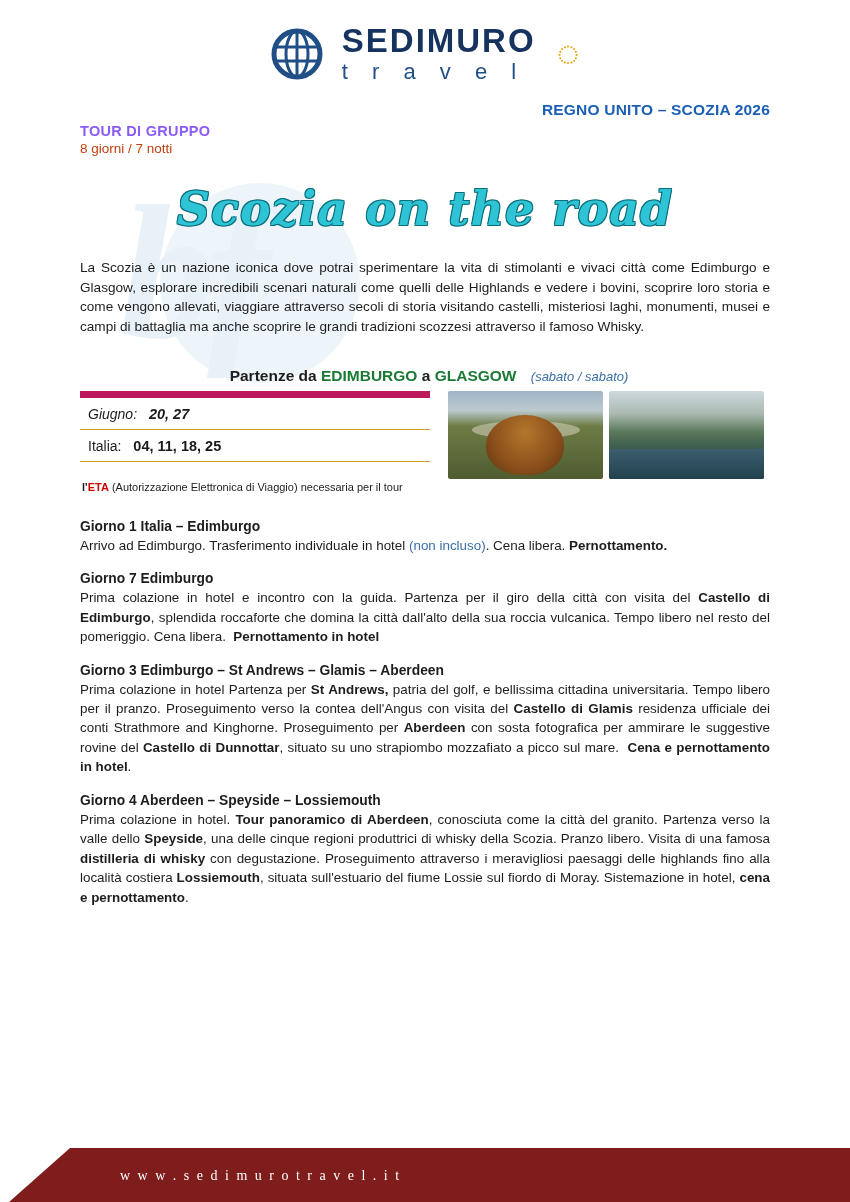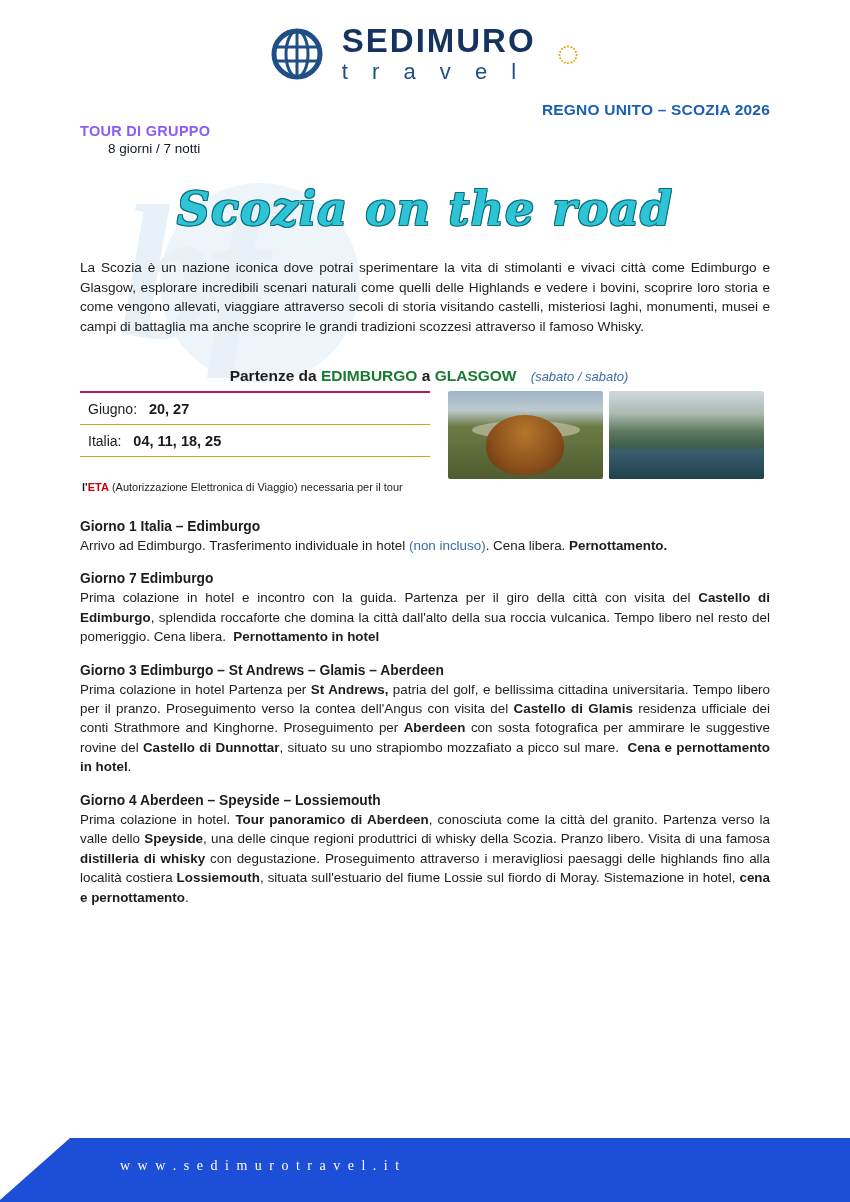--- a/index.html
+++ b/index.html
@@ -88,23 +88,22 @@
   }
   .tour-type {
     margin-top: 4px;
     font-size: 14.5px;
     font-weight: bold;
     color: #8b5cf6;
     letter-spacing: 0.3px;
   }
   .tour-days {
     font-size: 13.5px;
-    color: #0f172a;
+    color: #c2410c;
     margin-top: 2px;
-    margin-left: 28px;
   }
 
   .big-title {
     margin-top: 26px;
     text-align: center;
     font-family: "DejaVu Serif", serif;
     font-style: italic;
     font-weight: bold;
     font-size: 46px;
     color: #2ec4d6;
@@ -142,21 +141,21 @@
     font-size: 13px;
     margin-left: 10px;
   }
   .dep-body { display: flex; margin-top: 6px; }
   .dep-left { width: 350px; }
   .dep-row {
     border-bottom: 1px solid #c9a227;
     padding: 8px 8px 7px 8px;
     font-size: 14px;
   }
-  .dep-row:first-child { border-top: 2px solid #be185d; }
+  .dep-row:first-child { border-top: 7px solid #be185d; font-style: italic; }
   .dep-row .month { color: #1d1d1d; }
   .dep-row .dates { font-weight: bold; font-size: 14.5px; margin-left: 8px; }
   .dep-right { margin-left: 18px; display: flex; gap: 6px; }
   .photo { width: 155px; height: 88px; border-radius: 2px; position: relative; overflow: hidden; }
   .photo.cow {
     background:
       linear-gradient(to bottom, #9fb5c8 0%, #bcc9cf 22%, #6d7c45 40%, #4e5c30 100%);
   }
   .photo.cow::after {
     content:"";
@@ -204,22 +203,22 @@
     text-align: justify;
     color: #1d1d1d;
   }
   .day-body b { font-weight: bold; }
   .blue { color: #3a6ea5; }
 
   
   .footer {
     position: absolute;
     left: 0; bottom: 0;
-    width: 850px; height: 64px;
-    background: #1d4ed8;
+    width: 850px; height: 54px;
+    background: #7f1d1d;
     z-index: 3;
   }
   .footer::before {
     content:"";
     position:absolute; left:0; top:0; width:110px; height:62px;
     background:#ffffff;
     clip-path: polygon(0 0, 70px 0, 0 62px);
   }
   .footer-text {
     position:absolute;

